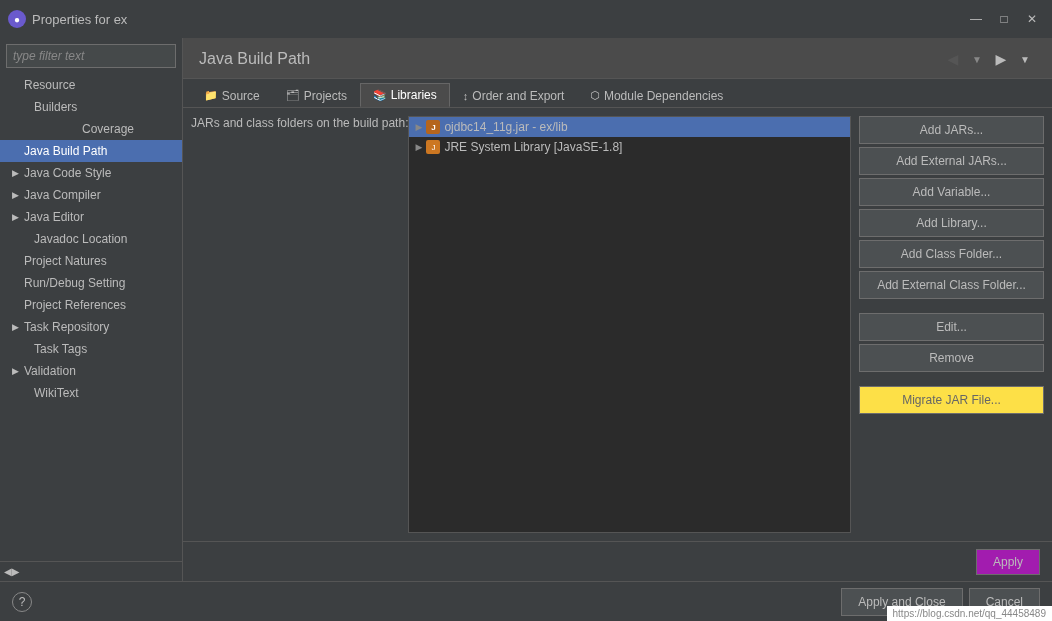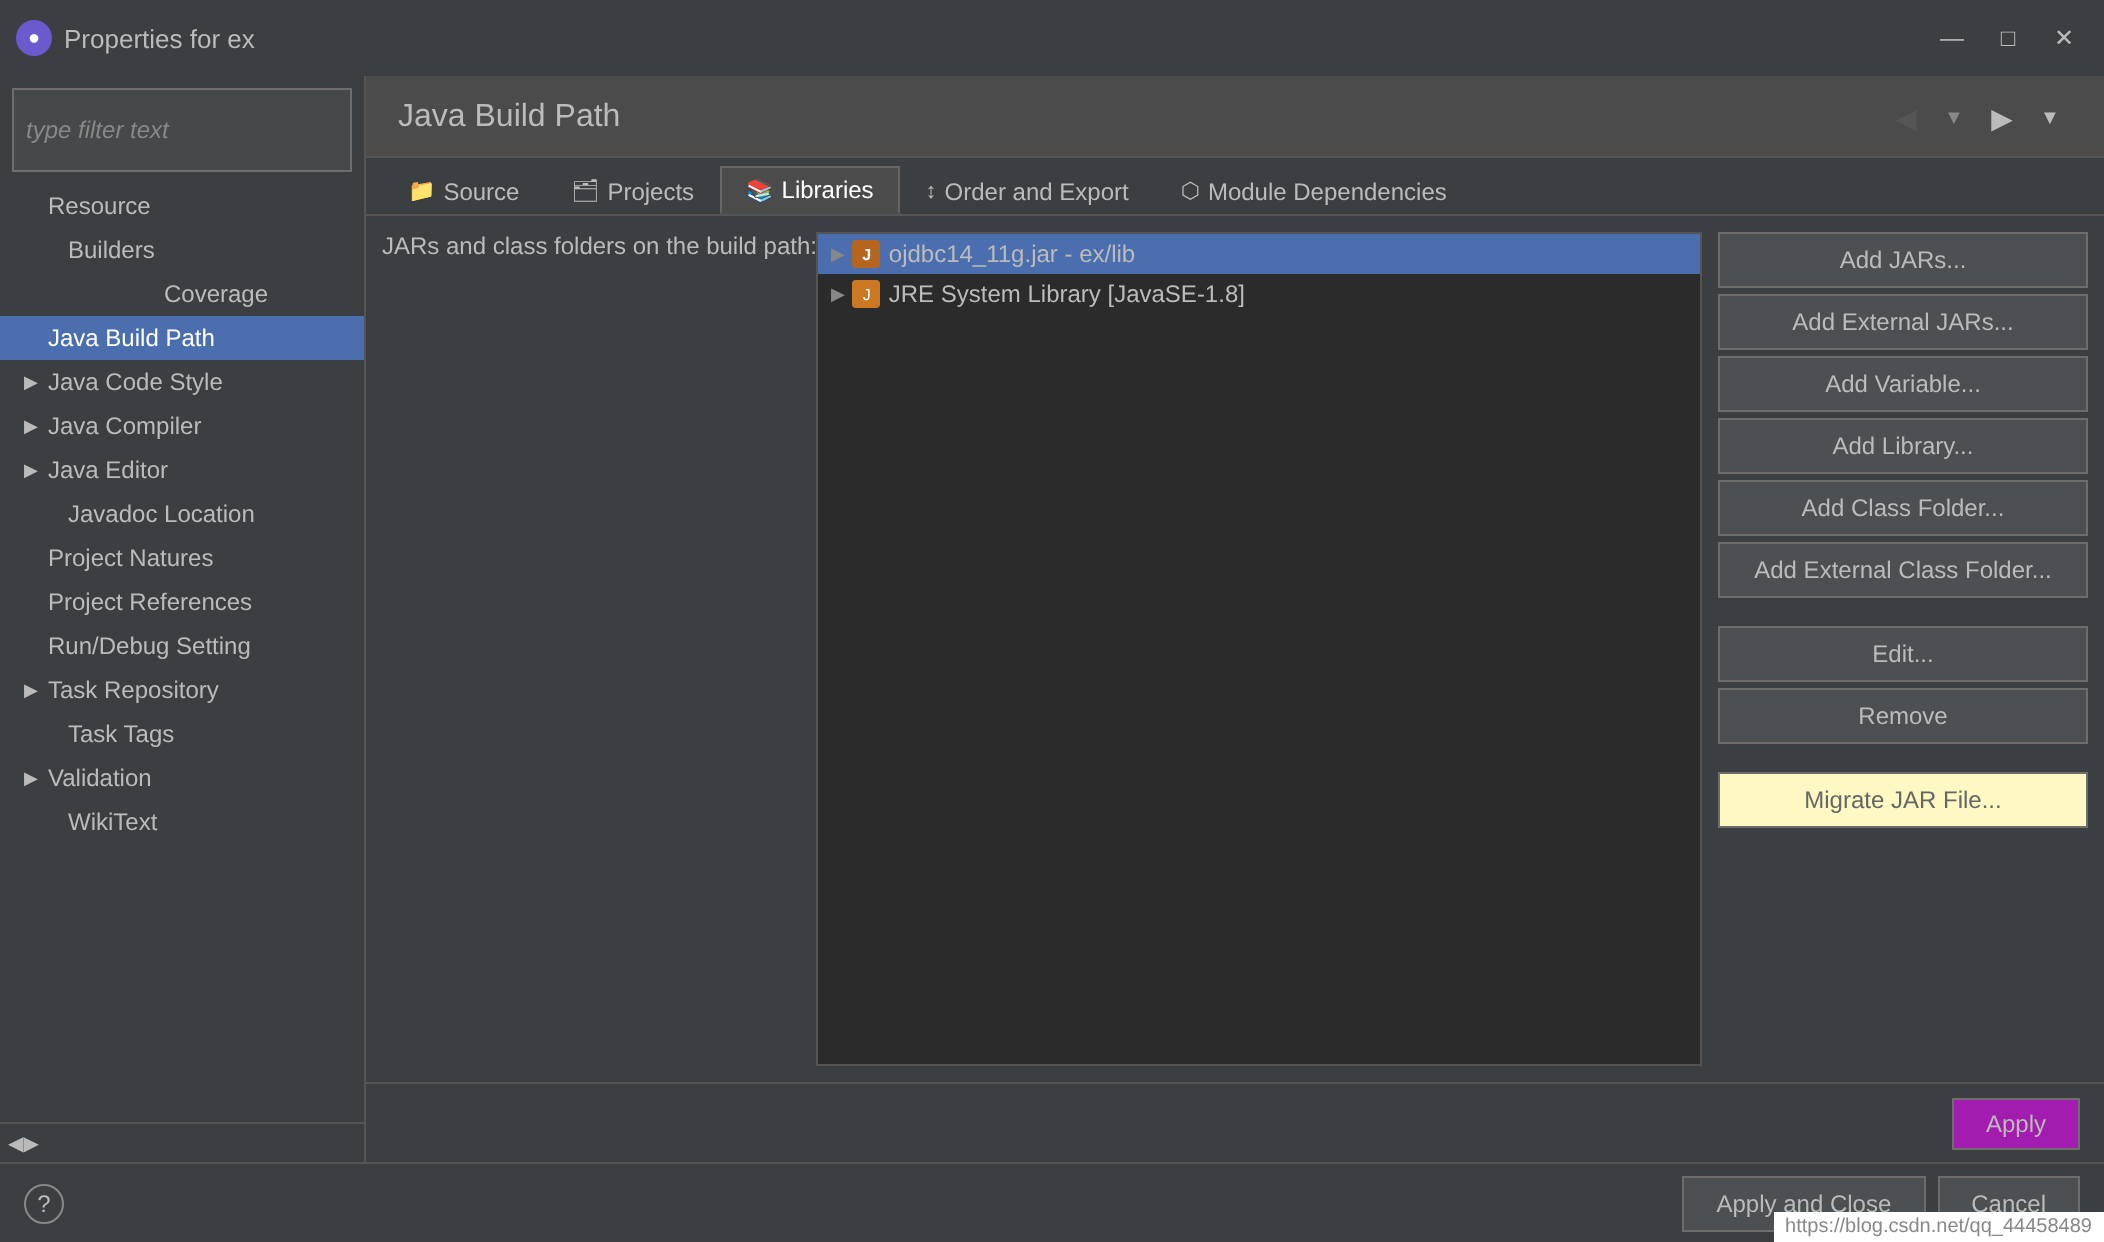--- a/index.html
+++ b/index.html
@@ -67,21 +67,21 @@
     .sidebar {
       width: 183px;
       background: #3c3f41;
       border-right: 1px solid #555;
       display: flex;
       flex-direction: column;
       flex-shrink: 0;
     }
     .search-box {
       margin: 6px;
-      height: 42px;
+      height: 24px;
       background: #45494a;
       border: 1px solid #6d6d6d;
       color: #bbbbbb;
       padding: 0 6px;
       font-size: 12px;
       outline: none;
     }
     .search-box::placeholder { color: #888; font-style: italic; }
 
     .sidebar-list {
@@ -248,21 +248,21 @@
       cursor: pointer;
       font-size: 12px;
       text-align: center;
       display: flex;
       align-items: center;
       justify-content: center;
     }
     .action-btn.disabled {
       color: #666;
       cursor: default;
-      background: #fef9c3;
+      background: #fde047;
     }
     .btn-spacer { height: 8px; }
 
     
     .bottom-bar {
       height: 40px;
       background: #3c3f41;
       border-top: 1px solid #555;
       display: flex;
       align-items: center;
@@ -402,25 +402,25 @@
         <div class="sidebar-item" style="padding-left: 22px;">
           <span class="sidebar-arrow"> </span>
           <span>Javadoc Location</span>
         </div>
         <div class="sidebar-item">
           <span class="sidebar-arrow"> </span>
           <span>Project Natures</span>
         </div>
         <div class="sidebar-item">
           <span class="sidebar-arrow"> </span>
+          <span>Run/Debug Setting</span>
+        </div>
+        <div class="sidebar-item">
+          <span class="sidebar-arrow"> </span>
           <span>Project References</span>
-        </div>
-        <div class="sidebar-item">
-          <span class="sidebar-arrow"> </span>
-          <span>Run/Debug Setting</span>
         </div>
         <div class="sidebar-item">
           <span class="sidebar-arrow">▶</span>
           <span>Task Repository</span>
         </div>
         <div class="sidebar-item" style="padding-left: 22px;">
           <span class="sidebar-arrow"> </span>
           <span>Task Tags</span>
         </div>
         <div class="sidebar-item">

